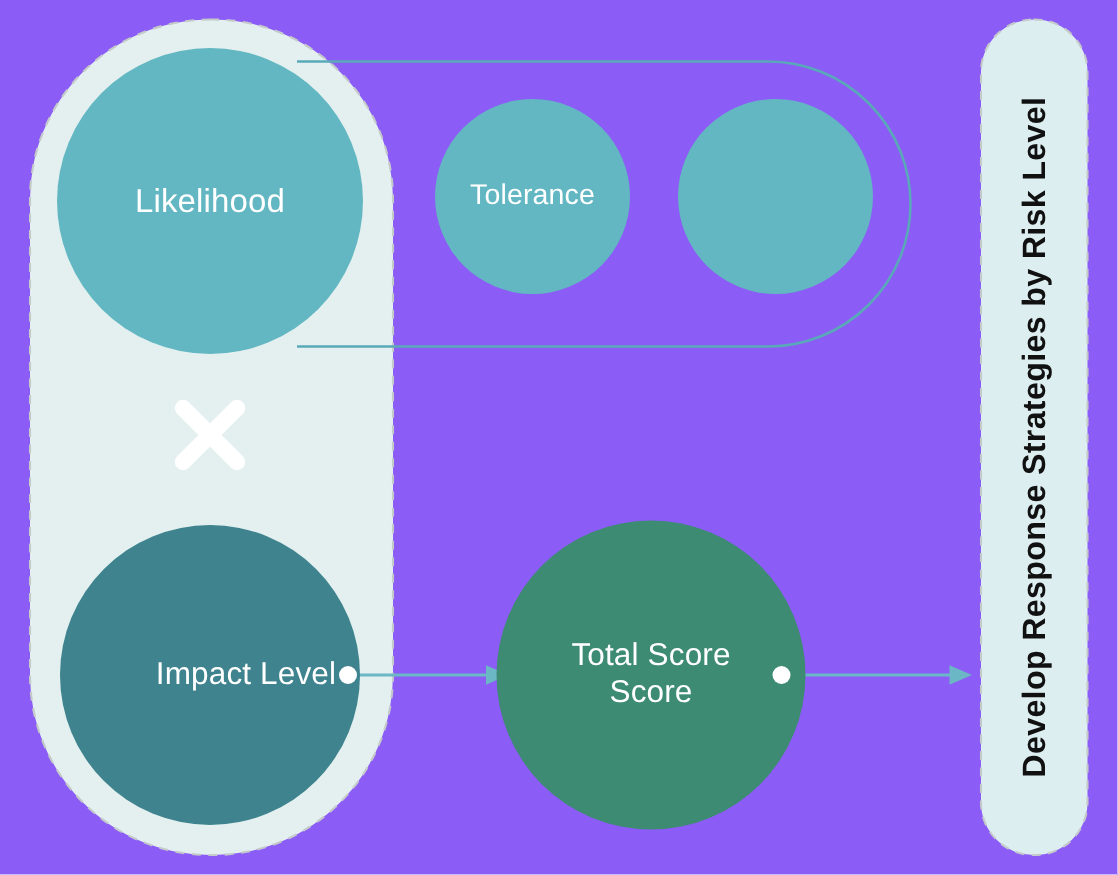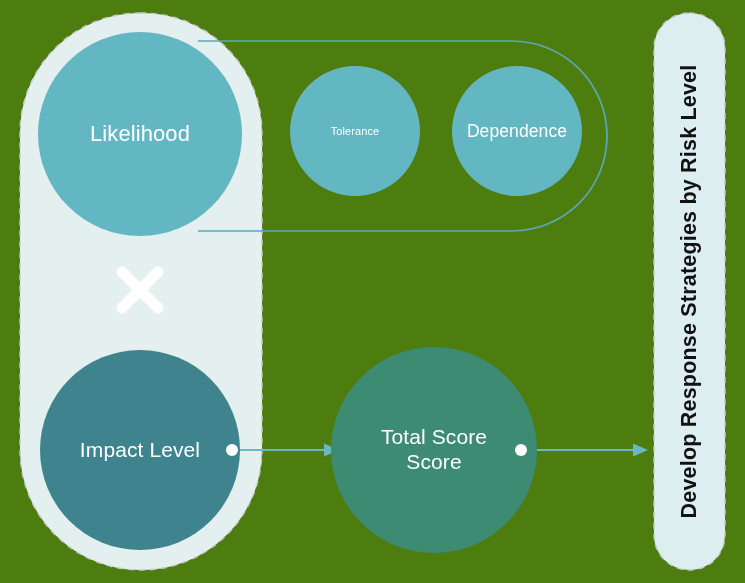--- a/index.html
+++ b/index.html
@@ -7,21 +7,21 @@
     padding: 0;
     background: #ffffff;
   }
   body {
     font-family: "Liberation Sans", sans-serif;
   }
   #canvas {
     position: relative;
     width: 745px;
     height: 583px;
-    background: #4d7c0f;
+    background: #8b5cf6;
     overflow: hidden;
   }
   .svg-layer {
     position: absolute;
     left: 0;
     top: 0;
     width: 745px;
     height: 583px;
   }
   .node-label {
@@ -81,25 +81,24 @@
       <line x1="122" y1="272" x2="158" y2="308" stroke="#ffffff" stroke-width="11" stroke-linecap="round"></line>
       <line x1="158" y1="272" x2="122" y2="308" stroke="#ffffff" stroke-width="11" stroke-linecap="round"></line>
     </g>
 
     <circle cx="232" cy="450" r="6" fill="#ffffff"></circle>
     <circle cx="521" cy="450" r="6" fill="#ffffff"></circle>
   </svg>
 
   <div class="node-label" style="left:38px; top:112px; width:204px; height:44px; font-size:22px;">Likelihood</div>
 
-  <div class="node-label" style="left:290px; top:113px; width:130px; height:36px; font-size:11px;text-align:right;">Tolerance</div>
+  <div class="node-label" style="left:290px; top:113px; width:130px; height:36px; font-size:19px;text-align:right;">Tolerance</div>
 
-  <div class="node-label" style="left:444px; top:113px; width:146px; height:36px; font-size:17.5px;">Dependence</div>
 
-  <div class="node-label" style="left:40px; top:428px; width:200px; height:44px; font-size:21px;">Impact Level</div>
+  <div class="node-label" style="left:40px; top:428px; width:200px; height:44px; font-size:21px;padding-left:24px;">Impact Level</div>
 
   <div class="node-label" style="left:356px; top:418px; width:156px; height:64px; font-size:21px;">Total Score Score</div>
 
   <div class="vert-text-wrap" style="left:654px; top:13px; width:71px; height:557px;">
     <div class="vert-text">Develop Response Strategies by Risk Level</div>
   </div>
 
 </div>
 
 </body></html>

